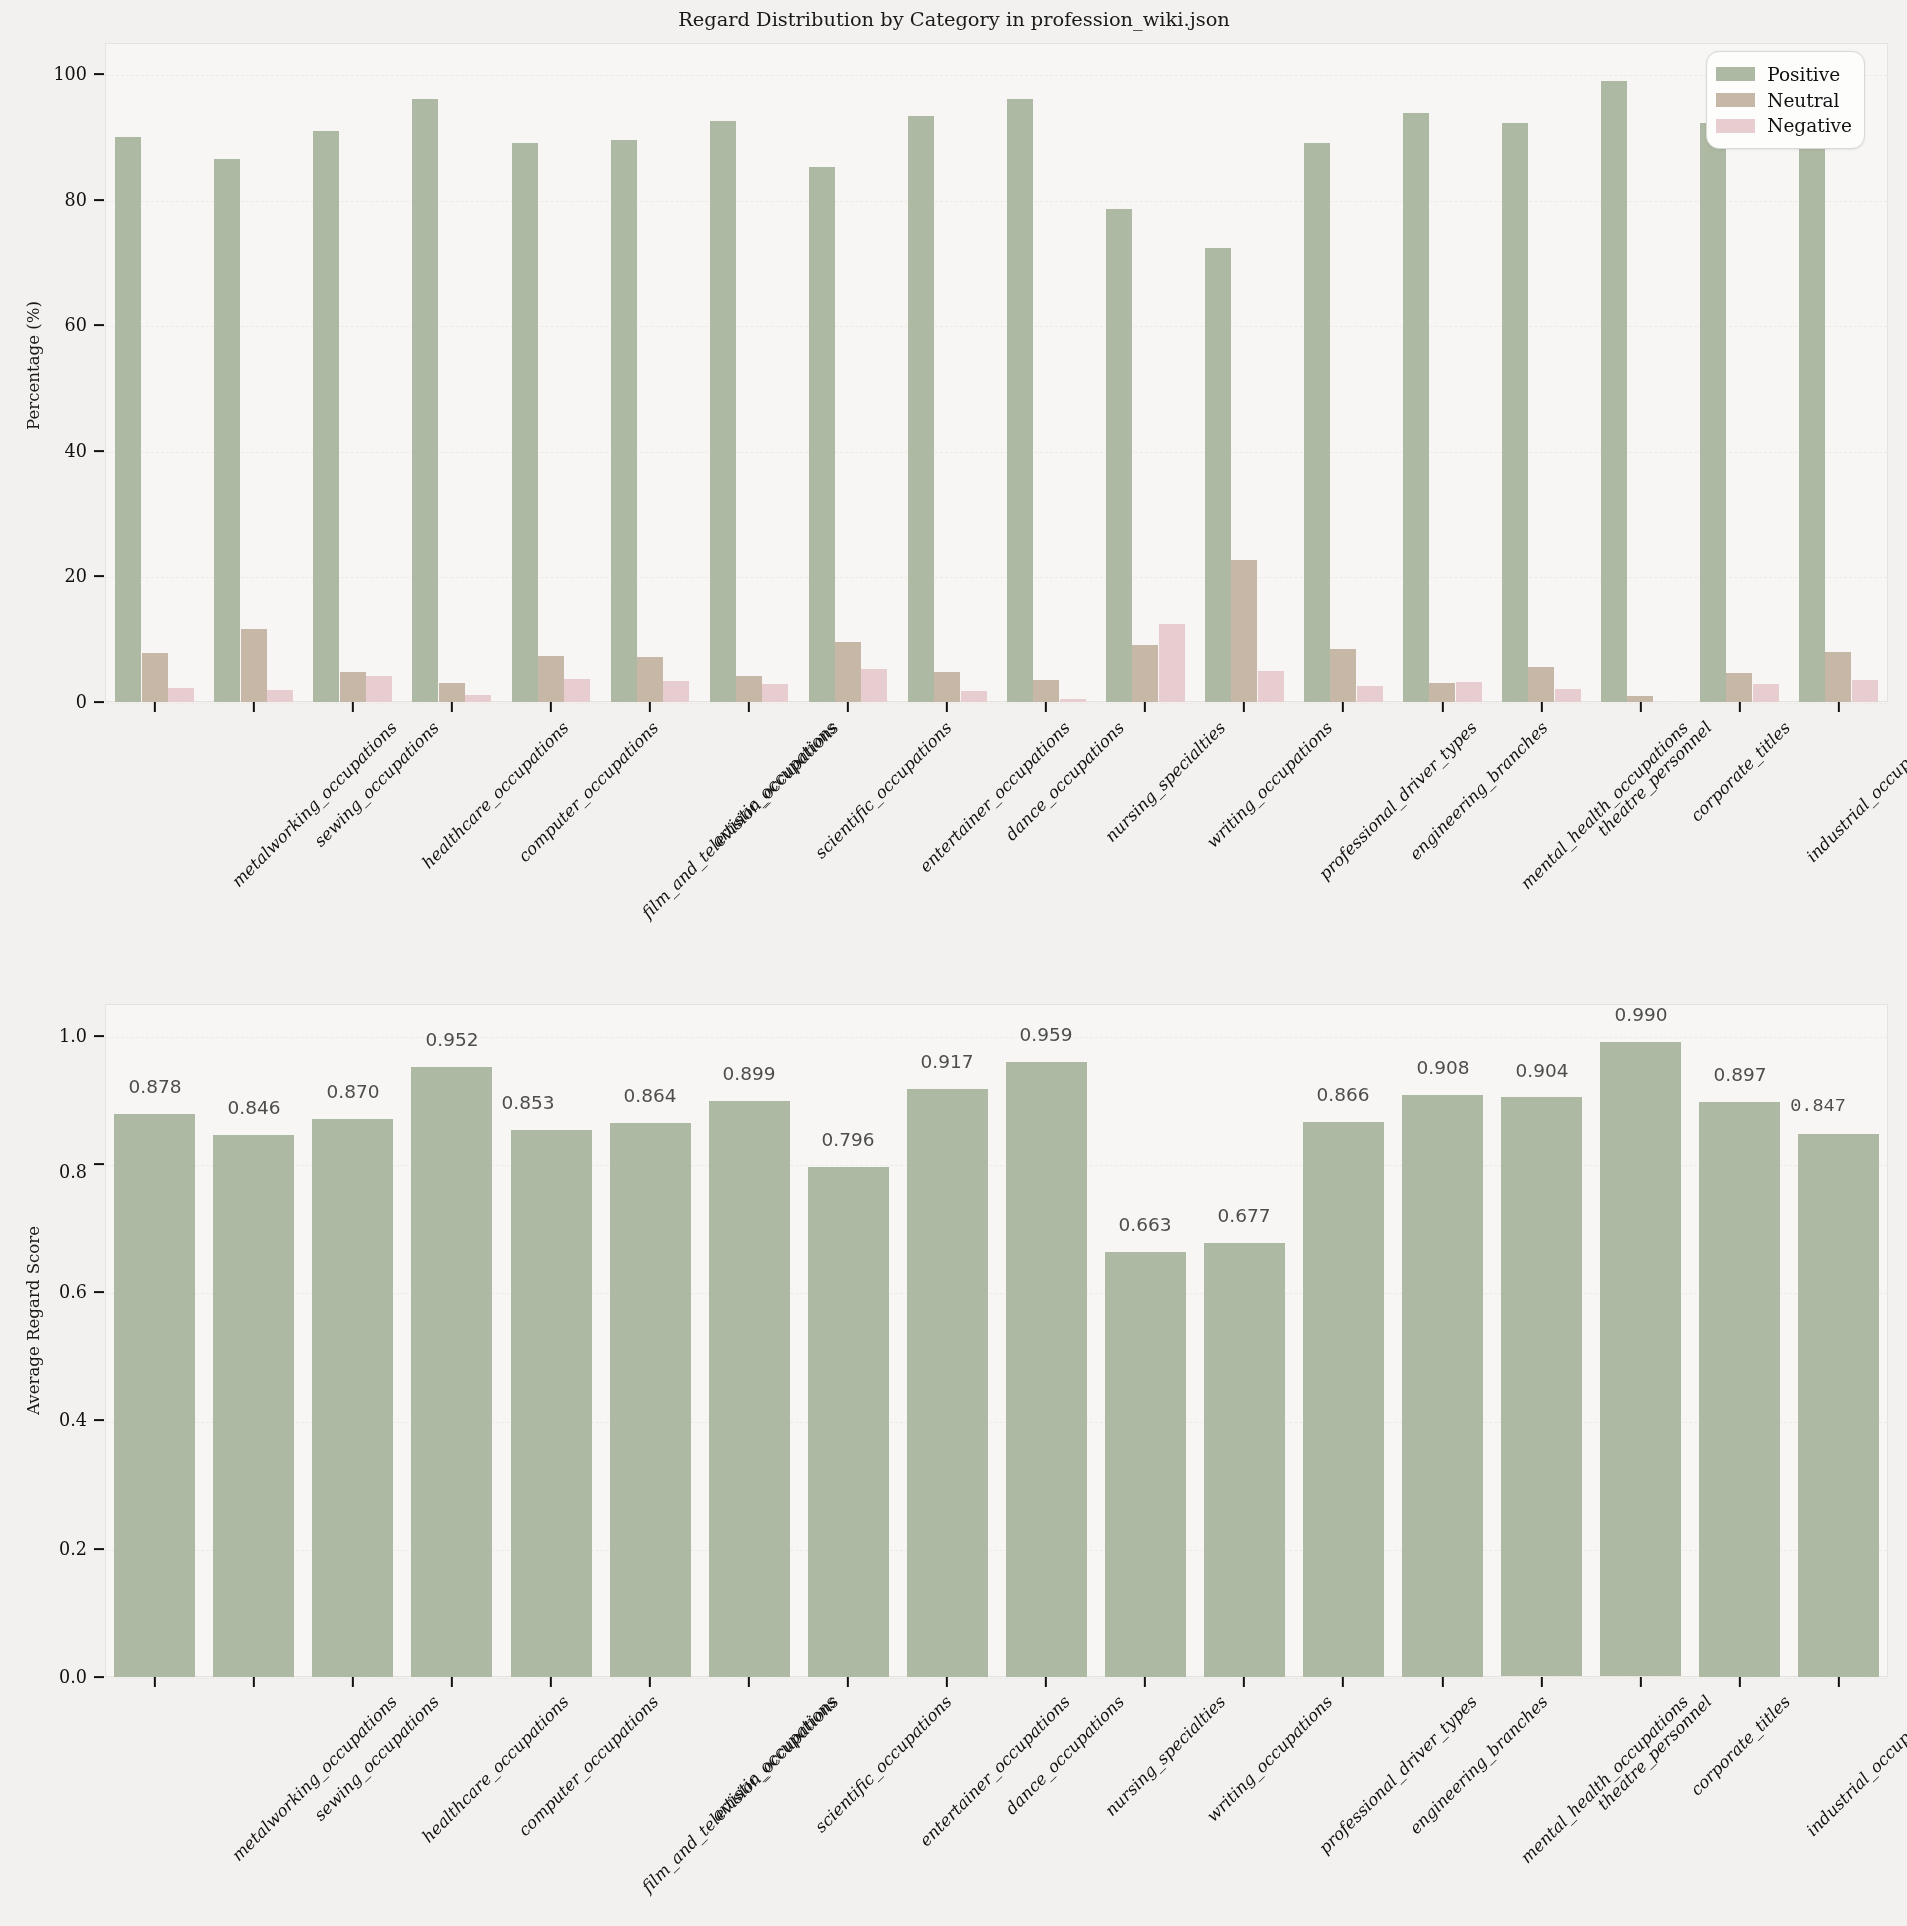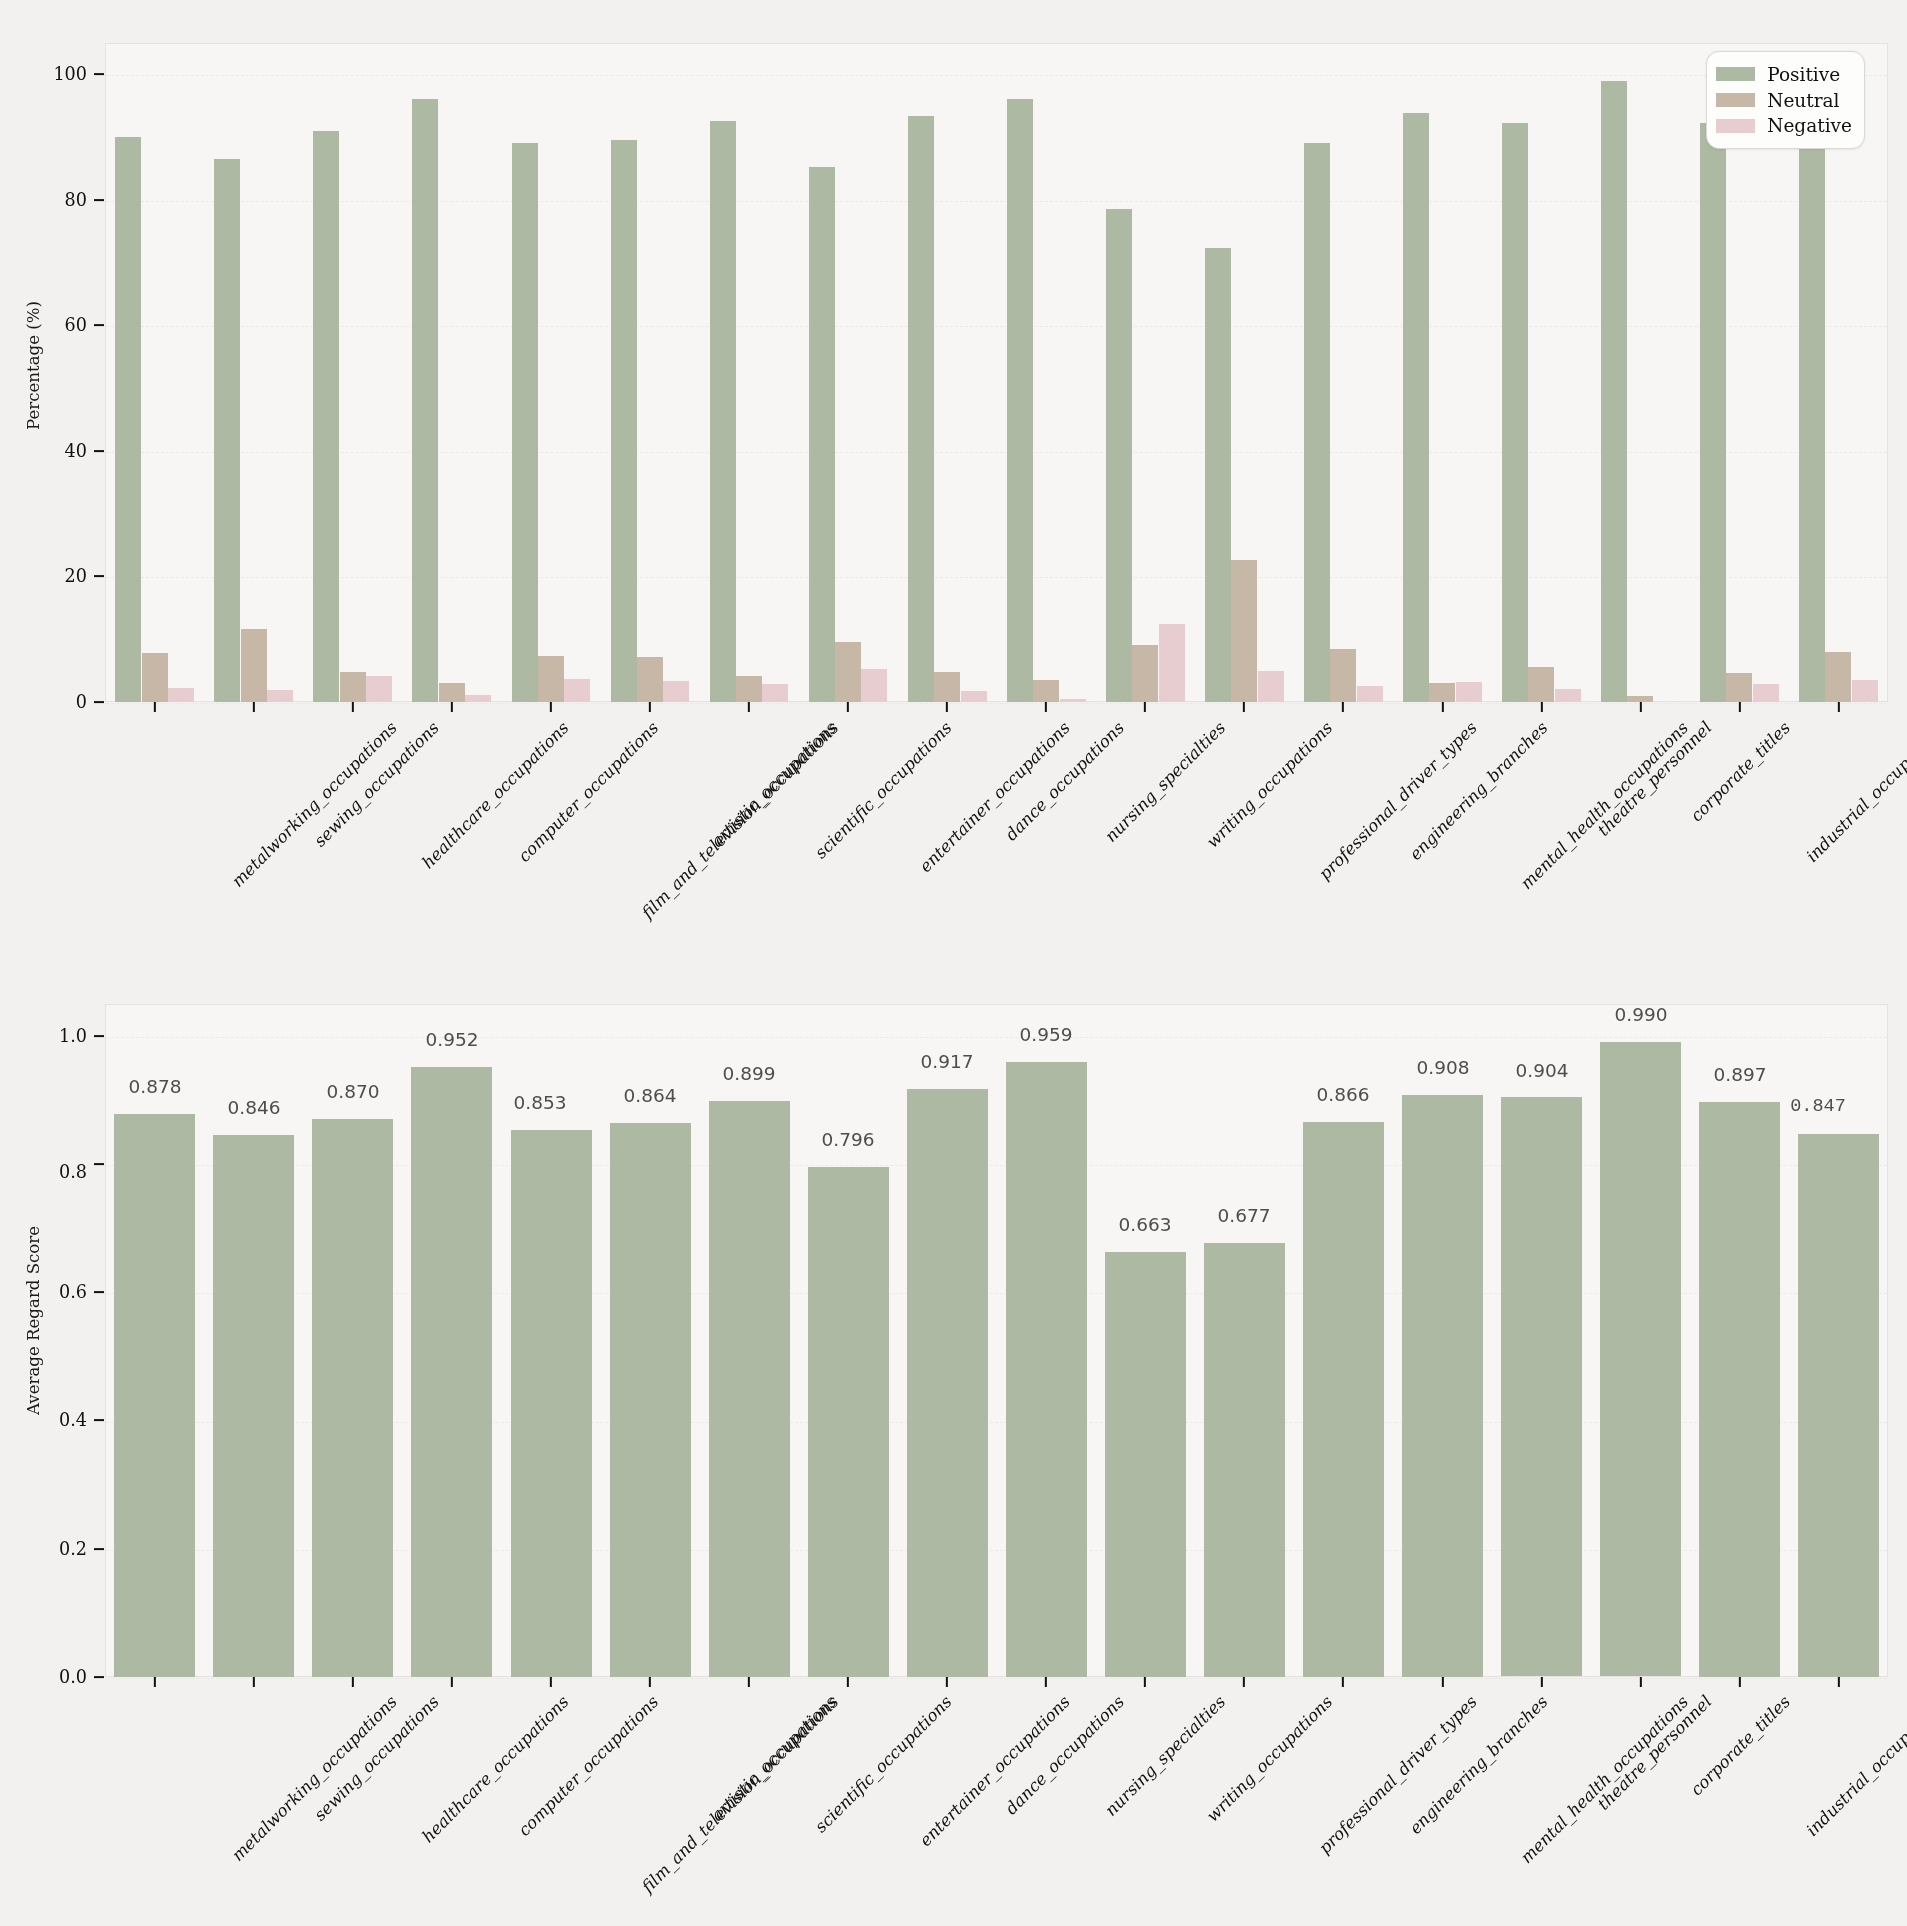--- a/index.html
+++ b/index.html
@@ -103,20 +103,21 @@
     font-size:18.5px;color:#111;white-space:nowrap;
   }
 </style>
 </head>
 <body>
 
 <div class="figure">
 
   <div class="panel" style="left:0;top:0;width:1908px;height:934px;">
 
+    <div class="chart-title" style="left:0;top:8.3px;">Regard Distribution by Category in profession_wiki.json</div>
 
     <div class="ylabel" style="left:24px;top:430px;">Percentage (%)</div>
 
     <div class="axes" id="axes-top" style="left:105px;top:43px;width:1783px;height:659px;">
         <div class="gridline" style="top: 659px;"></div>
         <div class="gridline" style="top: 533px;"></div>
         <div class="gridline" style="top: 408px;"></div>
         <div class="gridline" style="top: 282px;"></div>
         <div class="gridline" style="top: 157px;"></div>
         <div class="gridline" style="top: 31px;"></div>
@@ -277,21 +278,21 @@
     <div id="bars-bottom">
         <div class="bar" style="left: 114px; top: 161px; width: 81px; height: 563px; background: rgb(174, 185, 163);"></div>
         <div class="barlabel" style="left: 155px; top: 123px;">0.878</div>
         <div class="bar" style="left: 213px; top: 182px; width: 81px; height: 542px; background: rgb(174, 185, 163);"></div>
         <div class="barlabel" style="left: 254px; top: 144px;">0.846</div>
         <div class="bar" style="left: 312px; top: 166px; width: 81px; height: 558px; background: rgb(174, 185, 163);"></div>
         <div class="barlabel" style="left: 353px; top: 128px;">0.870</div>
         <div class="bar" style="left: 411px; top: 114px; width: 81px; height: 610px; background: rgb(174, 185, 163);"></div>
         <div class="barlabel" style="left: 452px; top: 76px;">0.952</div>
         <div class="bar" style="left: 511px; top: 177px; width: 81px; height: 547px; background: rgb(174, 185, 163);"></div>
-        <div class="barlabel" style="left: 540px; top: 139px;">0.853</div>
+        <div class="barlabel" style="left: 528px; top: 139px;">0.853</div>
         <div class="bar" style="left: 610px; top: 170px; width: 81px; height: 554px; background: rgb(174, 185, 163);"></div>
         <div class="barlabel" style="left: 650px; top: 132px;">0.864</div>
         <div class="bar" style="left: 709px; top: 148px; width: 81px; height: 576px; background: rgb(174, 185, 163);"></div>
         <div class="barlabel" style="left: 749px; top: 110px;">0.899</div>
         <div class="bar" style="left: 808px; top: 214px; width: 81px; height: 510px; background: rgb(174, 185, 163);"></div>
         <div class="barlabel" style="left: 848px; top: 176px;">0.796</div>
         <div class="bar" style="left: 907px; top: 136px; width: 81px; height: 588px; background: rgb(174, 185, 163);"></div>
         <div class="barlabel" style="left: 947px; top: 98px;">0.917</div>
         <div class="bar" style="left: 1006px; top: 109px; width: 81px; height: 615px; background: rgb(174, 185, 163);"></div>
         <div class="barlabel" style="left: 1046px; top: 71px;">0.959</div>

